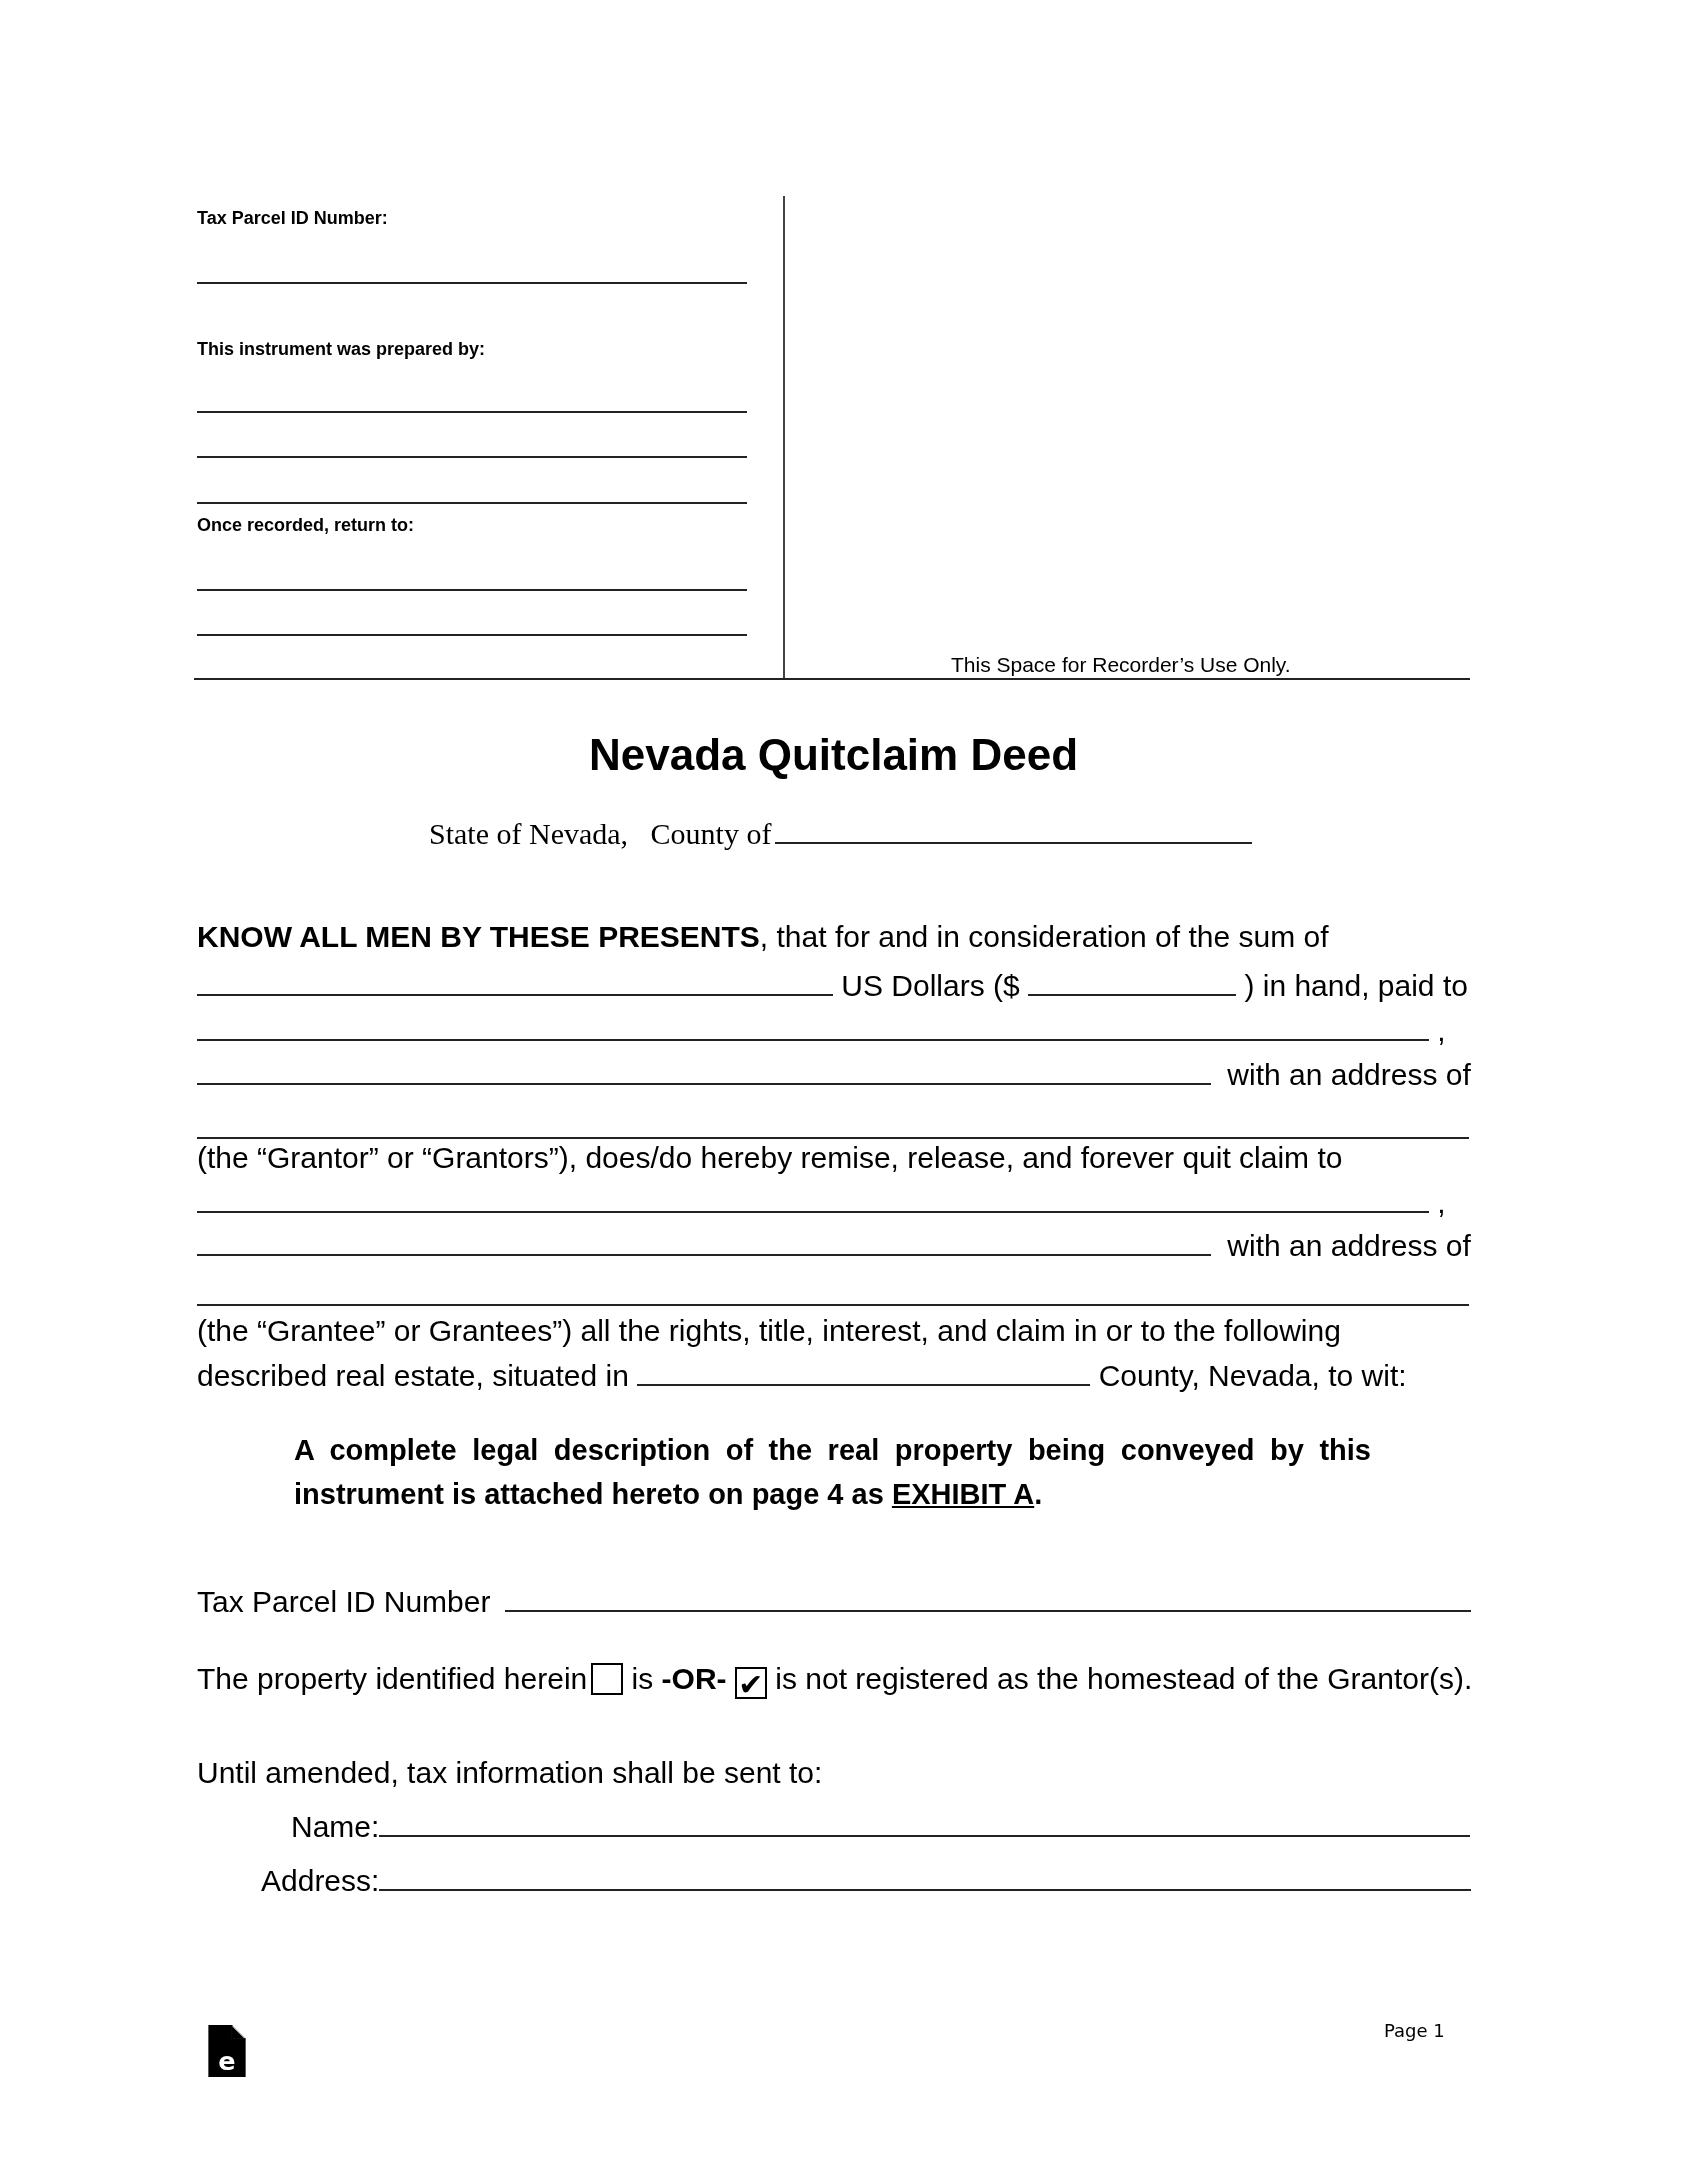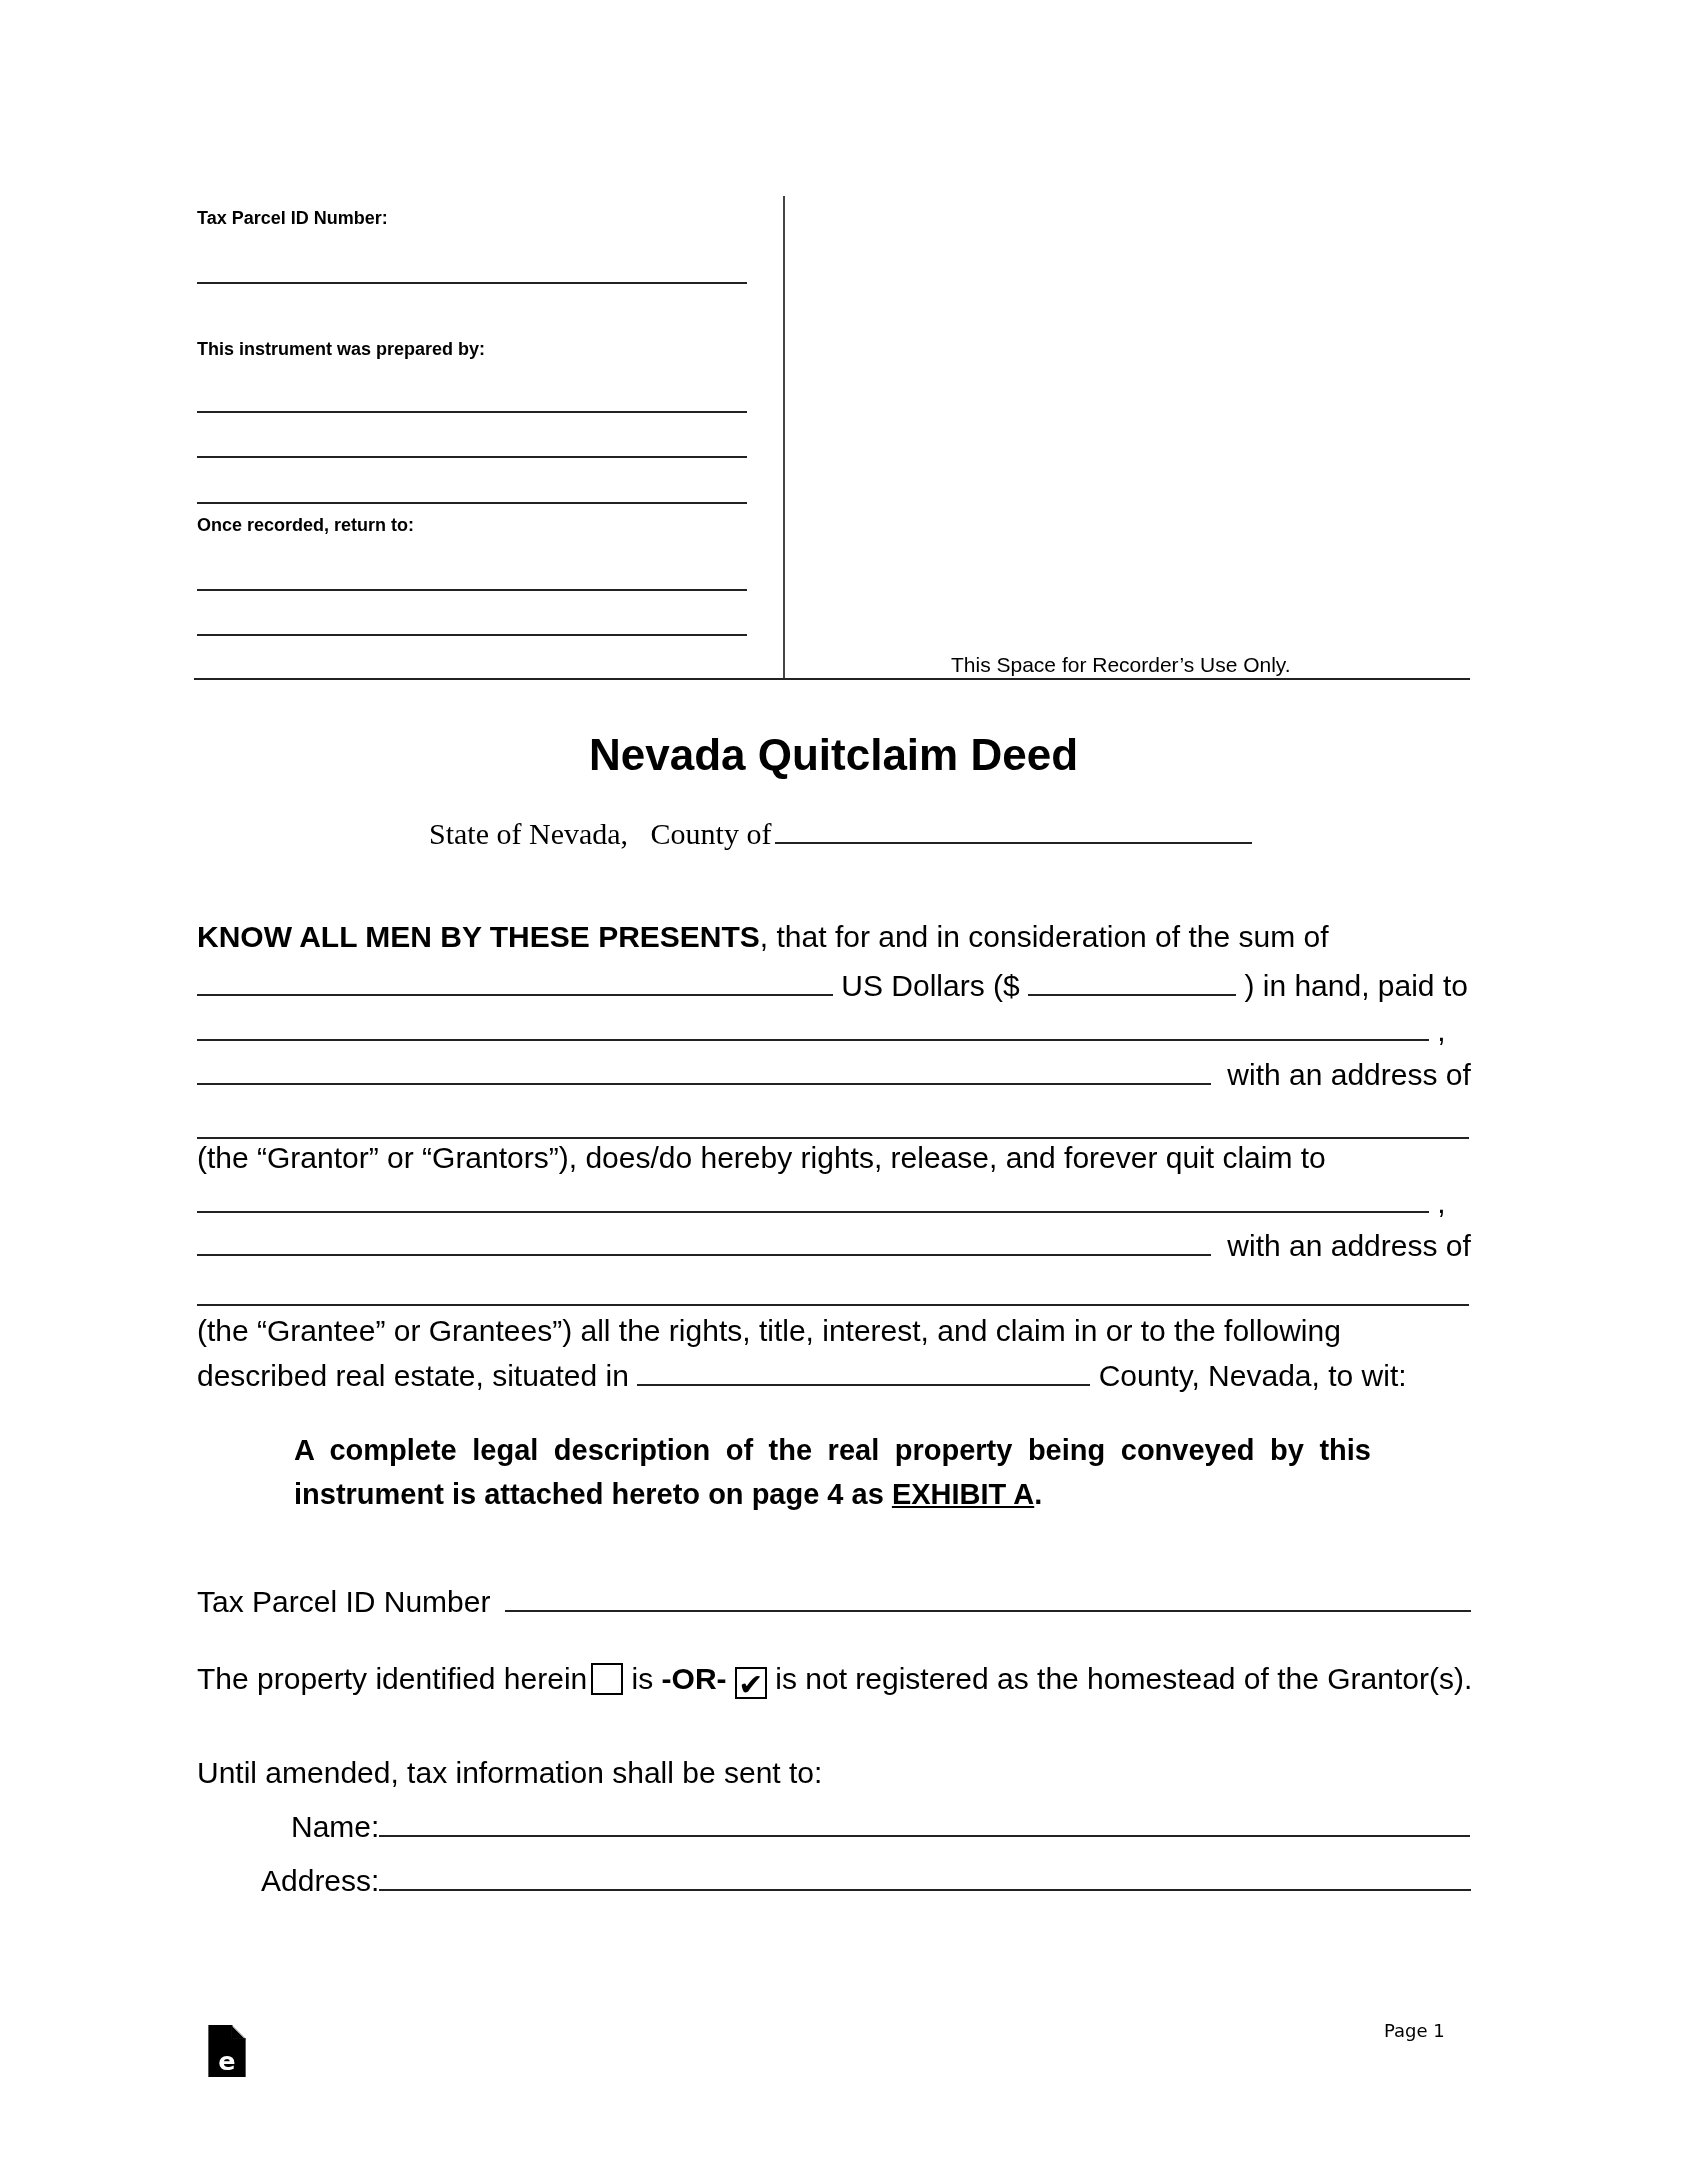--- a/index.html
+++ b/index.html
@@ -58,21 +58,21 @@
   <span class="blank" style="width:1232px;"></span>
   <span>,</span>
 </div>
 
 <div class="abs body" style="left:197px;top:1057px;">
   <span class="blank" style="width:1014px;"></span>
   <span style="margin-left:8px;">with an address of</span>
 </div>
 <div class="line" style="left:197px;top:1137px;width:1272px;"></div>
 
-<div class="abs body" style="left:197px;top:1141px;">(the “Grantor” or “Grantors”), does/do hereby rights, release, and forever quit claim to</div>
+<div class="abs body" style="left:197px;top:1141px;">(the “Grantor” or “Grantors”), does/do hereby remise, release, and forever quit claim to</div>
 
 <div class="abs body" style="left:197px;top:1185px;">
   <span class="blank" style="width:1232px;"></span>
   <span>,</span>
 </div>
 
 <div class="abs body" style="left:197px;top:1228px;">
   <span class="blank" style="width:1014px;"></span>
   <span style="margin-left:8px;">with an address of</span>
 </div>

